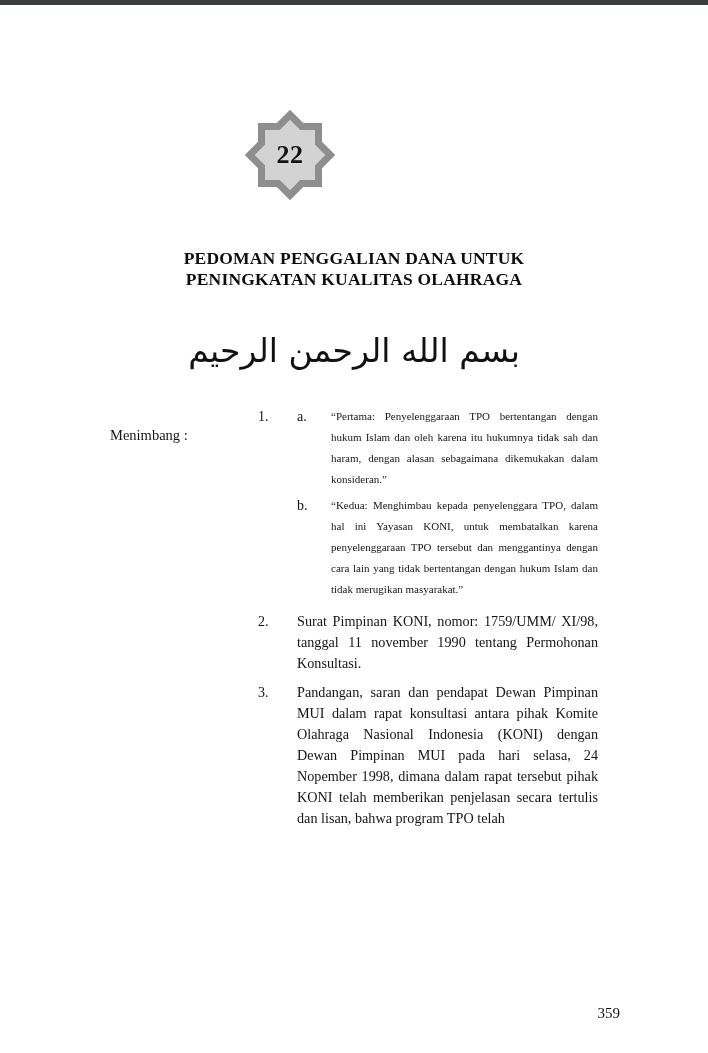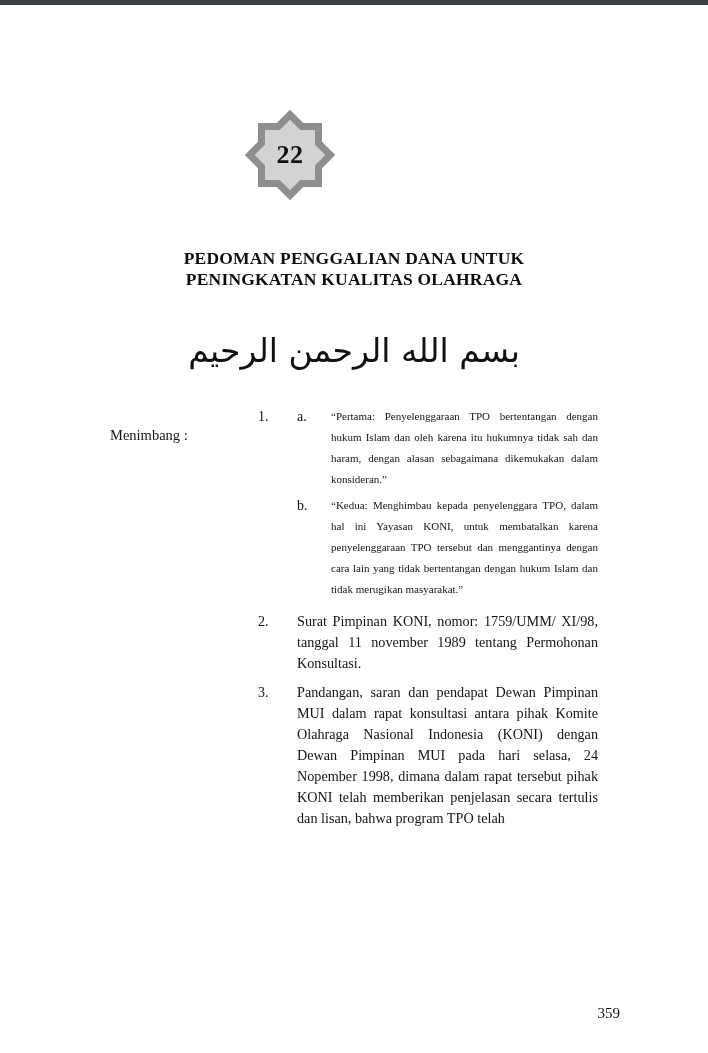--- a/index.html
+++ b/index.html
@@ -241,21 +241,21 @@
             <span class="marker">b.</span>
             <div class="text">“Kedua: Menghimbau kepada penyelenggara TPO, dalam hal ini Yayasan KONI, untuk membatalkan karena penyelenggaraan TPO tersebut dan menggantinya dengan cara lain yang tidak bertentangan dengan hukum Islam dan tidak merugikan masyarakat.”</div>
           </div>
         </div>
       </div>
 
       <div class="spacer-sm"></div>
 
       <div class="num-item">
         <span class="marker">2.</span>
-        <div class="text">Surat Pimpinan KONI, nomor: 1759/UMM/ XI/98, tanggal 11 november 1989 tentang Permohonan Konsultasi.</div>
+        <div class="text">Surat Pimpinan KONI, nomor: 1759/UMM/ XI/98, tanggal 11 november 1990 tentang Permohonan Konsultasi.</div>
       </div>
 
       <div class="spacer-sm"></div>
 
       <div class="num-item">
         <span class="marker">3.</span>
         <div class="text">Pandangan, saran dan pendapat Dewan Pimpinan MUI dalam rapat konsultasi antara pihak Komite Olahraga Nasional Indonesia (KONI) dengan Dewan Pimpinan MUI pada hari selasa, 24 Nopember 1998, dimana dalam rapat tersebut pihak KONI telah memberikan penjelasan secara tertulis dan lisan, bahwa program TPO telah</div>
       </div>
 
     </div>

